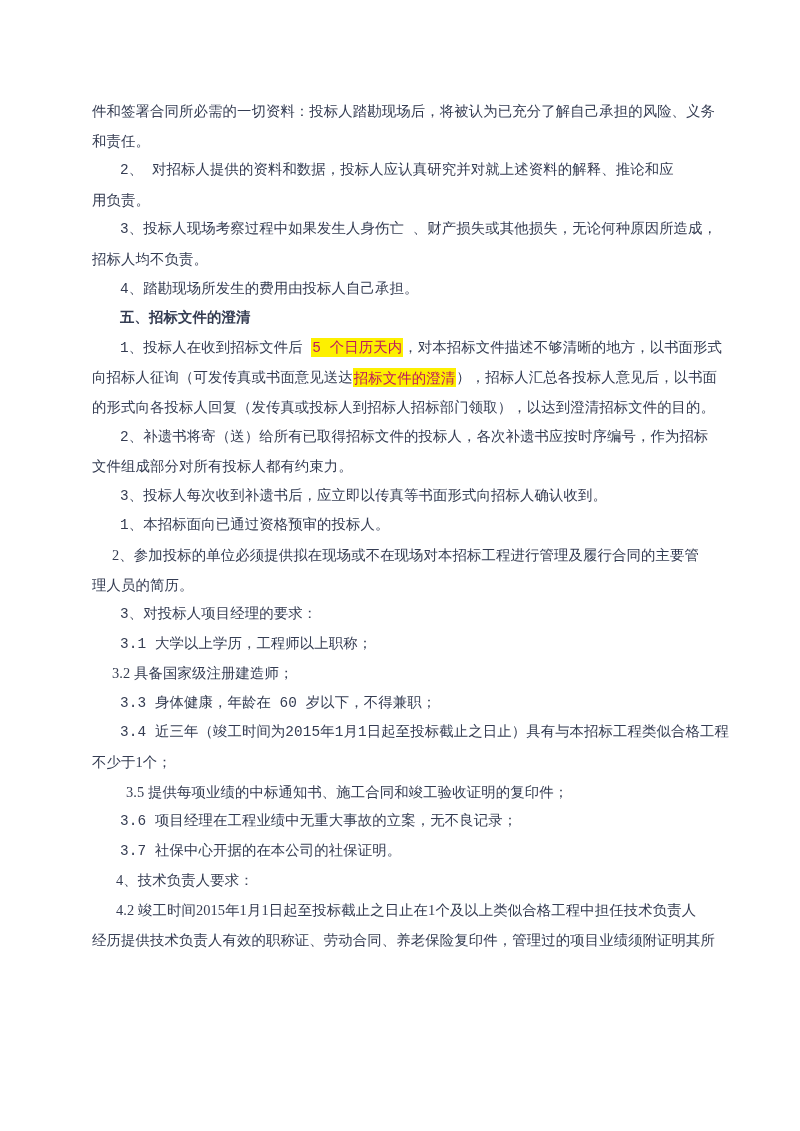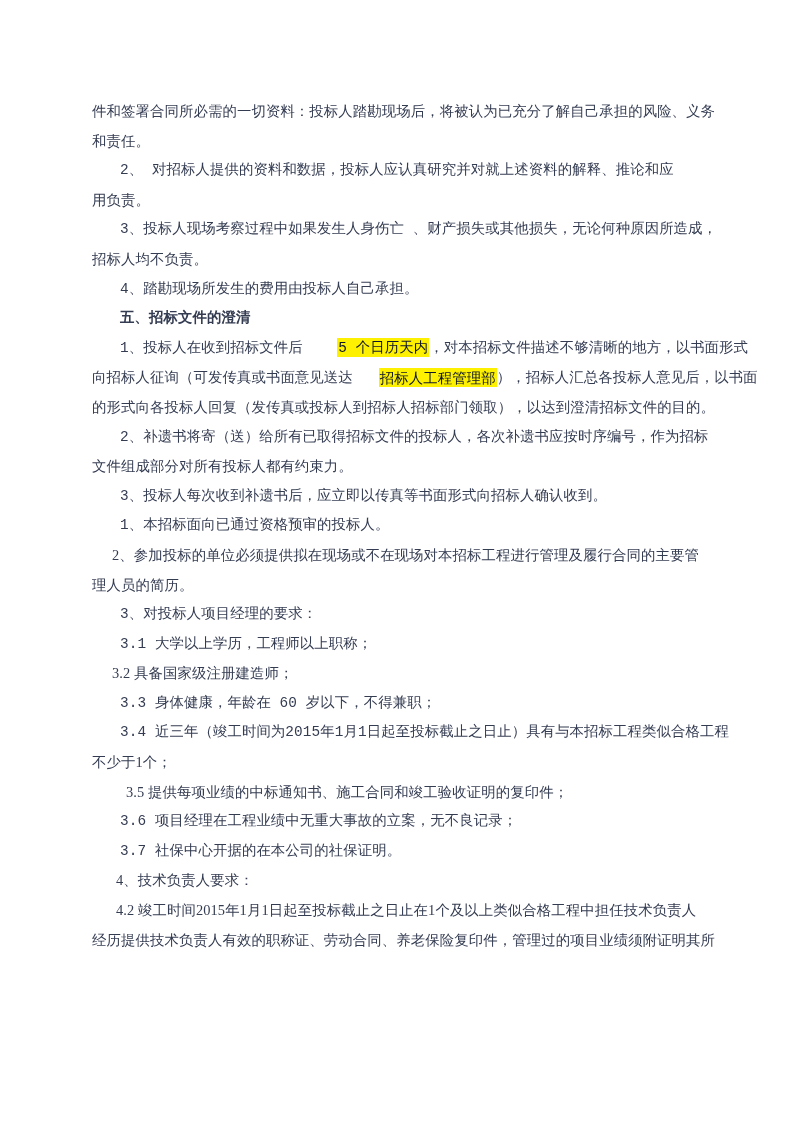--- a/index.html
+++ b/index.html
@@ -30,23 +30,22 @@
     letter-spacing: 0.1px;
   }
   .bold { font-weight: bold; }
   .i0 { padding-left: 0; }
   .i1 { padding-left: 20px; }
   .i15 { padding-left: 24px; }
   .i2 { padding-left: 28px; font-family: Liberation Mono, monospace; }
   .i3 { padding-left: 34px; }
   .hl {
     background: #fdf000;
-    color: #0f172a;
+    color: #be185d;
     padding: 1.5px 1px;
-    margin-left: 26px;
   }
   .footer {
     position: absolute;
     left: 0;
     top: 1041px;
     width: 100%;
     text-align: center;
     font-size: 13px;
     line-height: 22px;
     color: #343c52;
@@ -59,21 +58,21 @@
   <div class="content">
     <div class="line i0">件和签署合同所必需的一切资料：投标人踏勘现场后，将被认为已充分了解自己承担的风险、义务</div>
     <div class="line i0">和责任。</div>
     <div class="line i2">2、 对招标人提供的资料和数据，投标人应认真研究并对就上述资料的解释、推论和应</div>
     <div class="line i0">用负责。</div>
     <div class="line i2">3、投标人现场考察过程中如果发生人身伤亡 、财产损失或其他损失，无论何种原因所造成，</div>
     <div class="line i0">招标人均不负责。</div>
     <div class="line i2">4、踏勘现场所发生的费用由投标人自己承担。</div>
     <div class="line i2 bold">五、招标文件的澄清</div>
     <div class="line i2"><span>1、投标人在收到招标文件后 </span><span class="hl">5 个日历天内</span><span>，对本招标文件描述不够清晰的地方，以书面形式</span></div>
-    <div class="line i0"><span>向招标人征询（可发传真或书面意见送达</span><span class="hl">招标人工程管理部</span><span>），招标人汇总各投标人意见后，以书面</span></div>
+    <div class="line i0"><span>向招标人征询（可发传真或书面意见送达</span><span class="hl">招标文件的澄清</span><span>），招标人汇总各投标人意见后，以书面</span></div>
     <div class="line i0">的形式向各投标人回复（发传真或投标人到招标人招标部门领取），以达到澄清招标文件的目的。</div>
     <div class="line i2">2、补遗书将寄（送）给所有已取得招标文件的投标人，各次补遗书应按时序编号，作为招标</div>
     <div class="line i0">文件组成部分对所有投标人都有约束力。</div>
     <div class="line i2">3、投标人每次收到补遗书后，应立即以传真等书面形式向招标人确认收到。</div>
     <div class="line i2">1、本招标面向已通过资格预审的投标人。</div>
     <div class="line i1">2、参加投标的单位必须提供拟在现场或不在现场对本招标工程进行管理及履行合同的主要管</div>
     <div class="line i0">理人员的简历。</div>
     <div class="line i2">3、对投标人项目经理的要求：</div>
     <div class="line i2">3.1 大学以上学历，工程师以上职称；</div>
     <div class="line i1">3.2 具备国家级注册建造师；</div>

